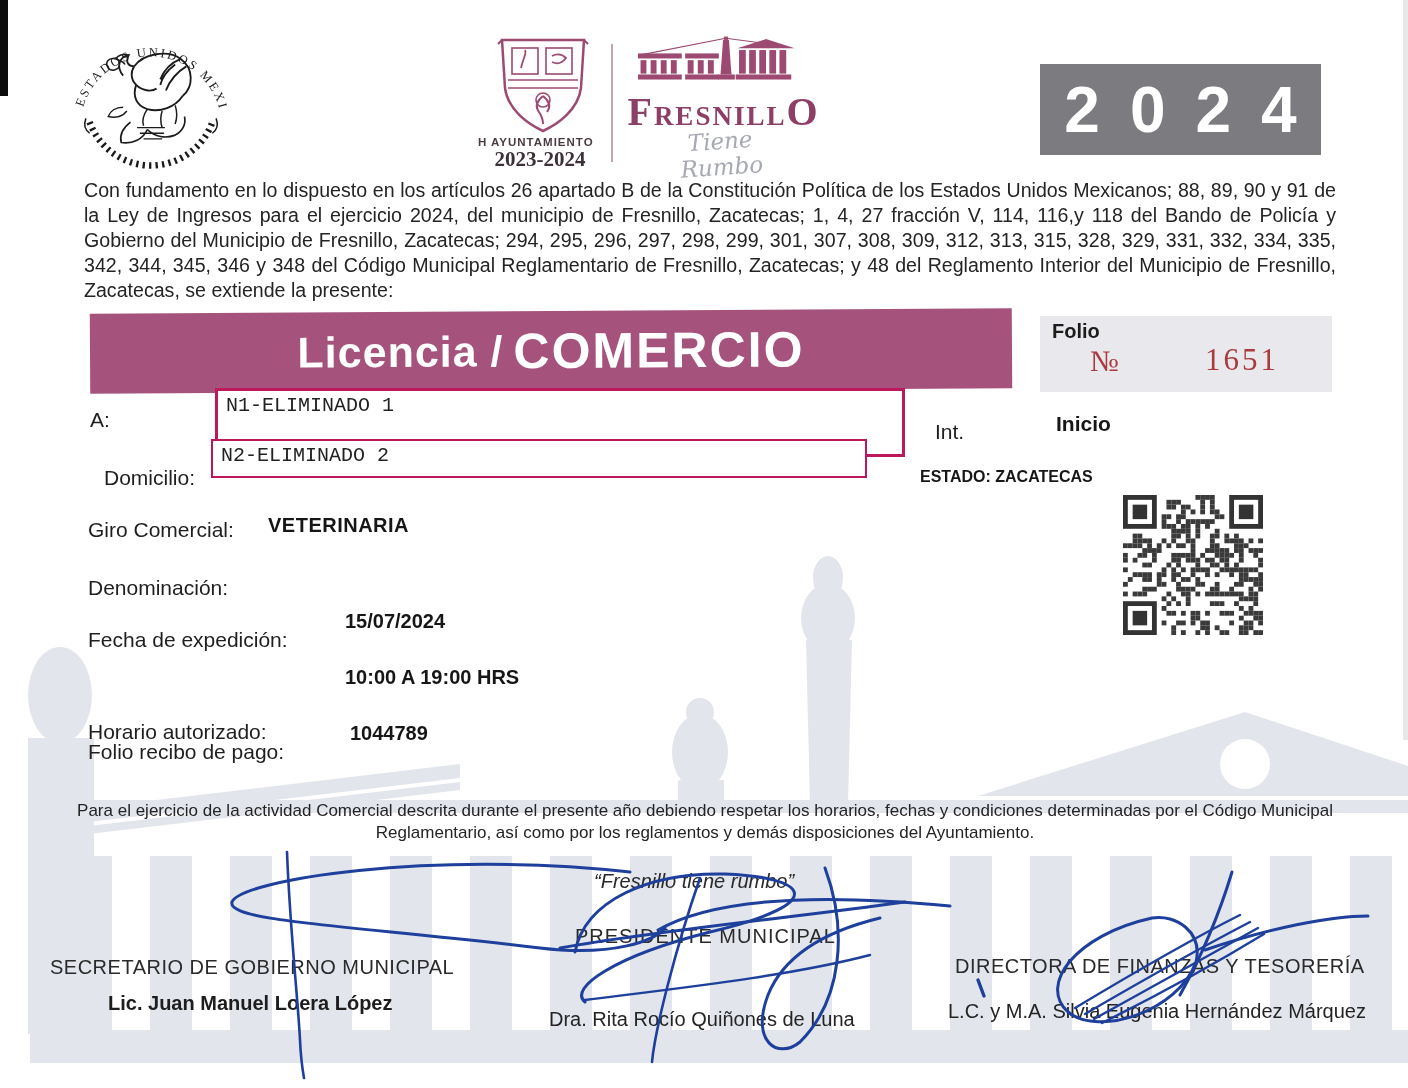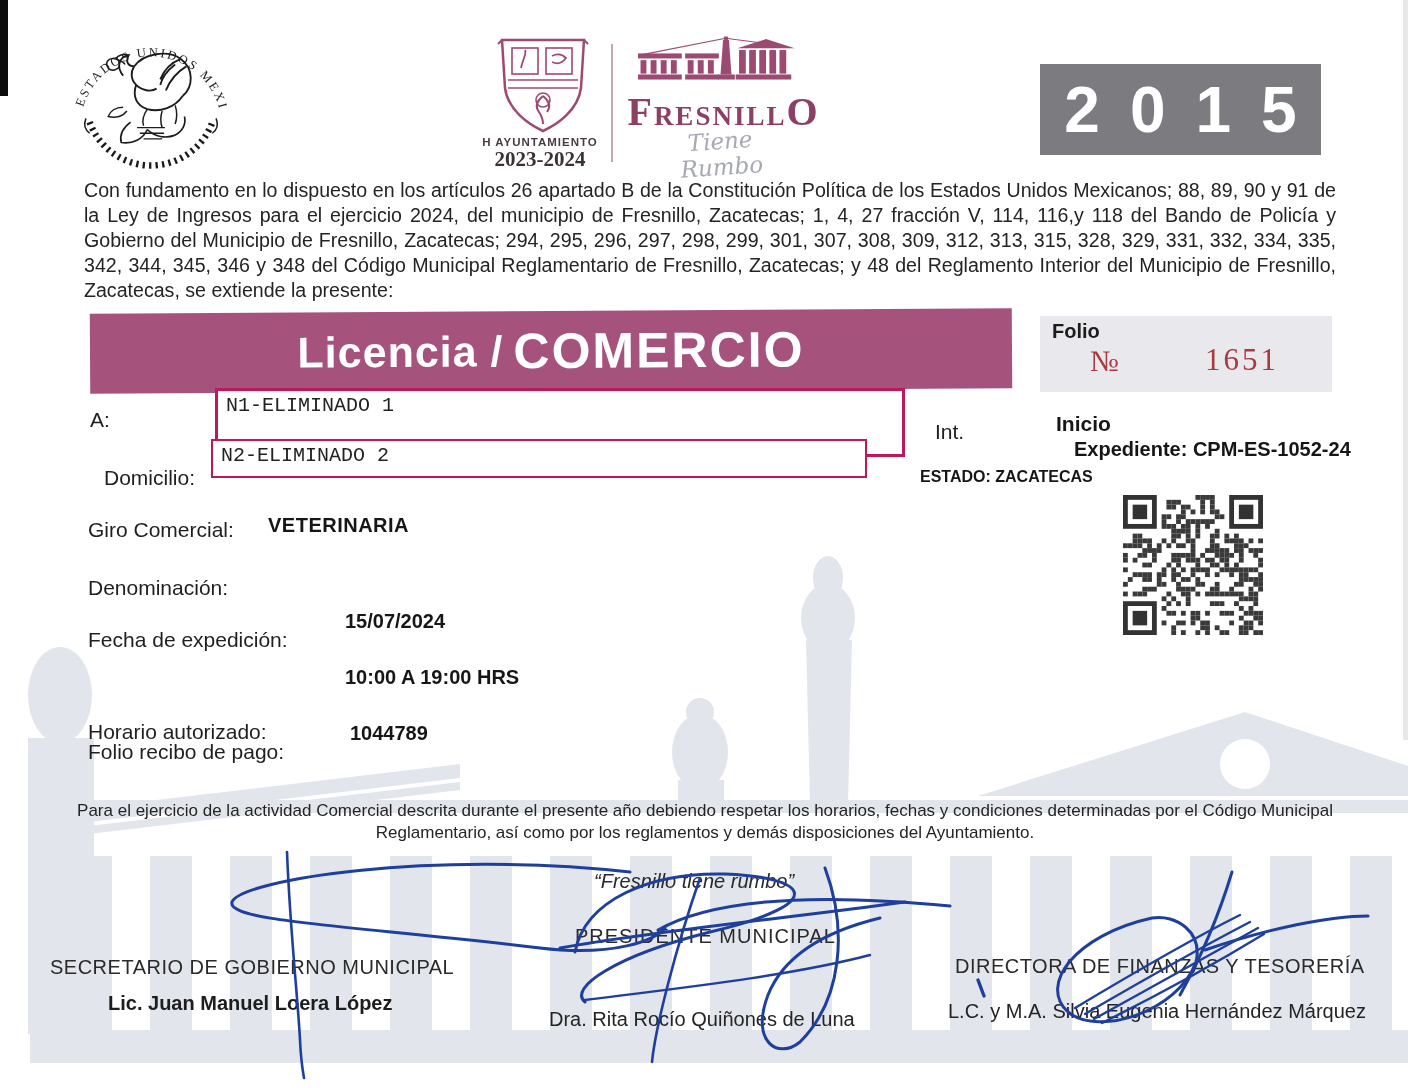--- a/index.html
+++ b/index.html
@@ -7,21 +7,21 @@
         font-family:"Liberation Sans",sans-serif;color:#1b1b1b;}
   .abs{position:absolute;}
   
   .edge-bar{left:0;top:0;width:8px;height:96px;background:#0c0c0c;}
   .right-streak{right:0;top:0;width:5px;height:740px;background:#d8d8dc;opacity:.6;}
   
   .watermark{left:0;top:0;width:1408px;height:1088px;pointer-events:none;}
   
   .coat{left:58px;top:18px;width:186px;height:158px;}
   .shield-wrap{left:488px;top:36px;width:110px;height:100px;}
-  .ayto-label{left:478px;top:136px;width:124px;text-align:center;font-size:11.5px;font-weight:700;
+  .ayto-label{left:478px;top:136px;width:124px;text-align:left;font-size:11.5px;font-weight:700;
               letter-spacing:1px;color:#4a3a42;}
   .ayto-years{left:478px;top:147px;width:124px;text-align:center;font-size:21px;font-weight:700;
               font-family:"Liberation Serif",serif;color:#3c3138;}
   .logo-divider{left:611px;top:44px;width:2px;height:118px;background:#c5a4b4;}
   .monument{left:638px;top:28px;width:160px;height:66px;}
   .fresnillo-text{left:616px;top:88px;width:215px;text-align:center;color:#8d3f66;
                   font-family:"Liberation Serif",serif;font-weight:700;font-size:27px;letter-spacing:2px;}
   .fresnillo-text .cap{font-size:40px;}
   .slogan{left:646px;top:128px;width:150px;text-align:center;color:#a7a9b2;
           font-family:"DejaVu Serif",serif;font-style:italic;font-size:23px;transform:rotate(-4deg);}
@@ -177,21 +177,21 @@
         <rect x="156" y="18" width="8" height="28"></rect>
       <rect x="168" y="18" width="8" height="28"></rect>
       <rect x="116" y="47" width="66" height="6"></rect>
     </g>
   </svg>
   <div class="abs fresnillo-text">
     <span class="cap">F</span><span>RESNILL</span><span class="cap">O</span>
   </div>
   <div class="abs slogan">Tiene Rumbo</div>
 
-  <div class="abs year-badge">2015</div>
+  <div class="abs year-badge">2024</div>
 
   <div class="abs legal">Con fundamento en lo dispuesto en los artículos 26 apartado B de la Constitución Política de los Estados Unidos Mexicanos; 88, 89, 90 y 91 de la Ley de Ingresos para el ejercicio 2024, del municipio de Fresnillo, Zacatecas; 1, 4, 27 fracción V, 114, 116,y 118 del Bando de Policía y Gobierno del Municipio de Fresnillo, Zacatecas; 294, 295, 296, 297, 298, 299, 301, 307, 308, 309, 312, 313, 315, 328, 329, 331, 332, 334, 335, 342, 344, 345, 346 y 348 del Código Municipal Reglamentario de Fresnillo, Zacatecas; y 48 del Reglamento Interior del Municipio de Fresnillo, Zacatecas, se extiende la presente:</div>
 
   <div class="abs banner">
     <span class="lic">Licencia /</span>
     <span class="com">COMERCIO</span>
   </div>
 
   <div class="abs folio-box"></div>
   <div class="abs folio-label">Folio</div>
@@ -214,21 +214,20 @@
   <div class="abs val-b" style="left:345px;top:610px;">15/07/2024</div>
 
   <div class="abs lbl" style="left:88px;top:684px;margin-top:36px;">Horario autorizado:</div>
   <div class="abs val-b" style="left:345px;top:666px;">10:00 A 19:00 HRS</div>
 
   <div class="abs lbl" style="left:88px;top:740px;">Folio recibo de pago:</div>
   <div class="abs val-b" style="left:350px;top:722px;">1044789</div>
 
   <div class="abs lbl" style="left:935px;top:420px;">Int.</div>
   <div class="abs val-b" style="left:1056px;top:412px;font-size:21px;">Inicio</div>
-  <div class="abs val-b" style="left:1074px;top:438px;">Expediente: CPM-ES-1052-24</div>
   <div class="abs val-b" style="left:920px;top:468px;font-size:16px;">ESTADO: ZACATECAS</div>
 
   <svg id="qr" class="abs" style="left:1123px;top:495px;" width="140" height="140" viewBox="0 0 140 140">
       <rect x="72.41" y="0.00" width="4.83" height="4.83" fill="#3a3a3a"></rect>
       <rect x="77.24" y="0.00" width="4.83" height="4.83" fill="#3a3a3a"></rect>
       <rect x="82.07" y="0.00" width="4.83" height="4.83" fill="#3a3a3a"></rect>
       <rect x="86.90" y="0.00" width="4.83" height="4.83" fill="#3a3a3a"></rect>
       <rect x="43.45" y="4.83" width="4.83" height="4.83" fill="#3a3a3a"></rect>
       <rect x="48.28" y="4.83" width="4.83" height="4.83" fill="#3a3a3a"></rect>
       <rect x="53.10" y="4.83" width="4.83" height="4.83" fill="#3a3a3a"></rect>

